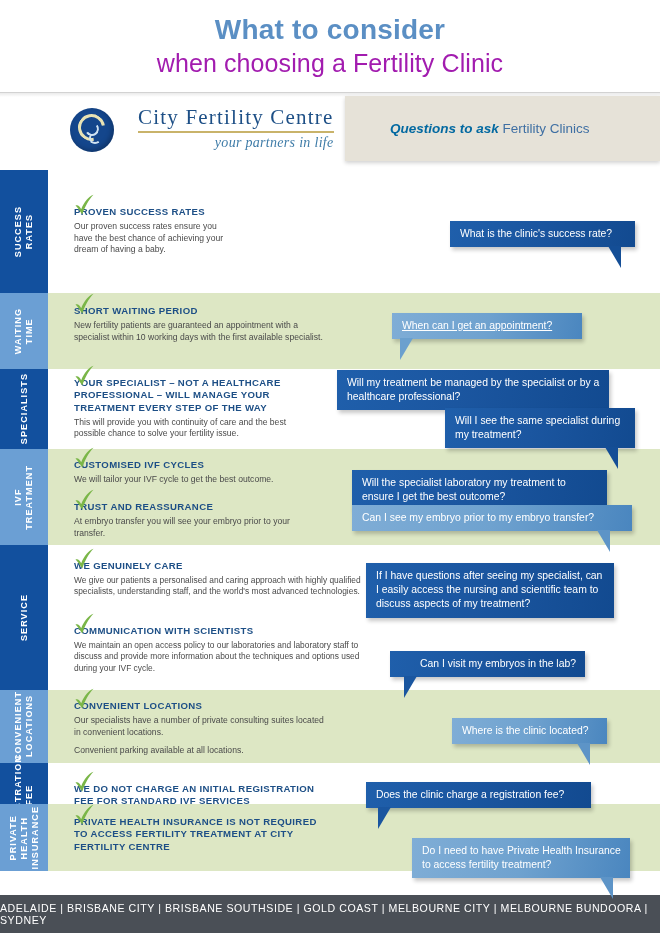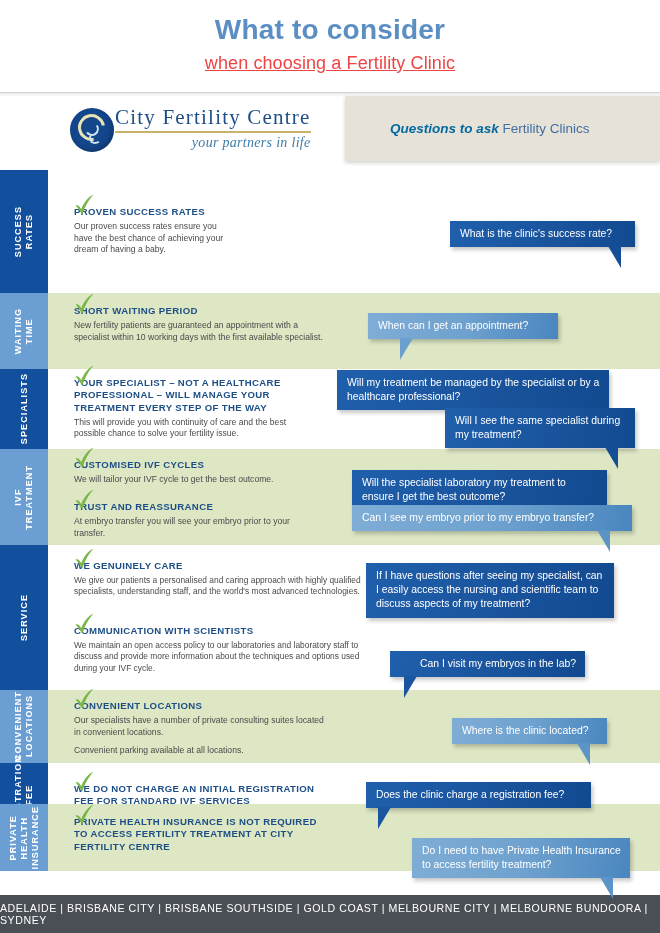--- a/index.html
+++ b/index.html
@@ -14,22 +14,22 @@
   
   .title-area {
     position: absolute; left:0; top:0; width:660px; height:92px;
     text-align:center;
   }
   .title-line1 {
     font-size: 28px; font-weight: bold; color:#5b8fc4;
     letter-spacing:0.2px; padding-top:13px; line-height:34px;
   }
   .title-line2 {
-    font-size: 18px; font-weight: normal; color:#ef4444;
-    line-height:32px; letter-spacing:0.1px;text-decoration:underline;
+    font-size: 25px; font-weight: normal; color:#a21caf;
+    line-height:32px; letter-spacing:0.1px;
   }
 
   
   .header-band {
     position:absolute; left:0; top:92px; width:660px; height:78px;
     background:#ffffff;
     border-top:1px solid #e7e7e7;
   }
   .header-shadowstrip{
     position:absolute; left:0; top:92px; width:660px; height:5px;
@@ -60,21 +60,21 @@
     position:absolute; left:15px; top:14px; width:14px; height:14px;
     border:2.5px solid #cfe2f2; border-radius:50%;
     border-left-color:transparent; border-top-color:transparent;
     transform:rotate(10deg);
   }
   .logo-mark .swirl-t {
     position:absolute; left:19px; top:24px; width:12px; height:12px;
     border:2px solid #cfe2f2; border-radius:50%;
     border-top-color:transparent; border-right-color:transparent;
   }
-  .logo-text { margin-left:1px; }
+  .logo-text { margin-left:24px; }
   .logo-name {
     font-family:"Liberation Serif", serif;
     font-size:21px; color:#1d4f86; letter-spacing:1.2px;
     line-height:24px; white-space:nowrap;
   }
   .logo-rule { height:1.5px; background:#c9b36a; margin-top:2px; width:100%; }
   .logo-tag {
     font-family:"Liberation Serif", serif; font-style:italic;
     font-size:14px; color:#3f7ca8; text-align:right; margin-top:2px;
     letter-spacing:0.3px;
@@ -332,21 +332,21 @@
         </div>
       </div>
     </div>
 
   <div class="footer">
     <span>ADELAIDE  |  BRISBANE CITY  |  BRISBANE SOUTHSIDE  |  GOLD COAST  |  MELBOURNE CITY  |  MELBOURNE BUNDOORA  |  SYDNEY</span>
   </div>
 
 <div class="bubble b-dark" style="left: 450px; top: 221px; width: 185px;">What is the clinic's success rate?</div>
     <div class="tail tail-dark-r" style="left: 608px; top: 246px;"></div>
-    <div class="bubble b-light" style="left: 368px; top: 313px; width: 190px;">When can I get an appointment?</div>
+    <div class="bubble b-light" style="left: 392px; top: 313px; width: 190px; text-decoration: underline;">When can I get an appointment?</div>
     <div class="tail tail-light-l" style="left: 400px; top: 338px;"></div>
     <div class="bubble b-dark" style="left: 337px; top: 370px; width: 272px;">Will my treatment be managed by the specialist or by a healthcare professional?</div>
     <div class="bubble b-dark" style="left: 445px; top: 408px; width: 190px;">Will I see the same specialist during my treatment?</div>
     <div class="tail tail-dark-r" style="left: 605px; top: 447px;"></div>
     <div class="bubble b-dark" style="left: 352px; top: 470px; width: 255px;">Will the specialist laboratory my treatment to ensure I get the best outcome?</div>
     <div class="bubble b-light" style="left: 352px; top: 505px; width: 280px;">Can I see my embryo prior to my embryo transfer?</div>
     <div class="tail tail-light-r" style="left: 597px; top: 530px;"></div>
     <div class="bubble b-dark" style="left: 366px; top: 563px; width: 248px;">If I have questions after seeing my specialist, can I easily access the nursing and scientific team to discuss aspects of my treatment?</div>
     <div class="bubble b-dark" style="left: 390px; top: 651px; width: 195px; text-align: right;">Can I visit my embryos in the lab?</div>
     <div class="tail tail-dark-l" style="left: 404px; top: 676px;"></div>

